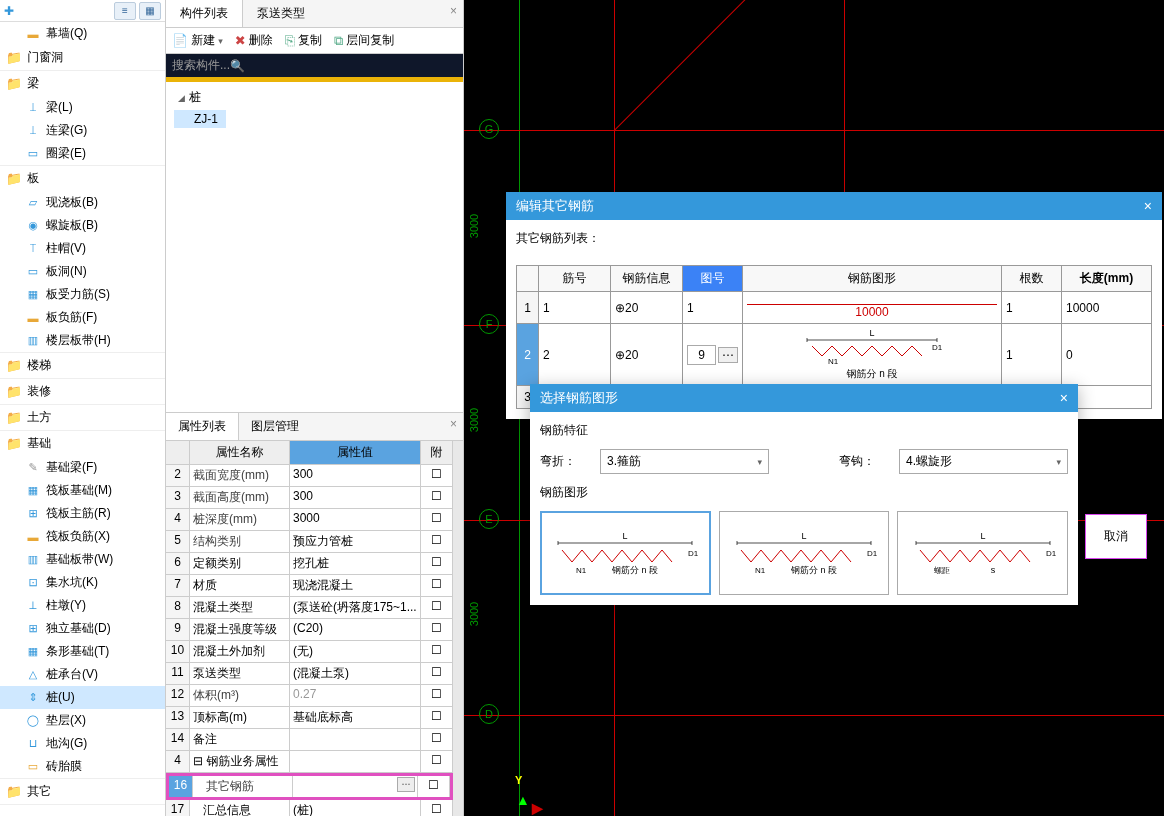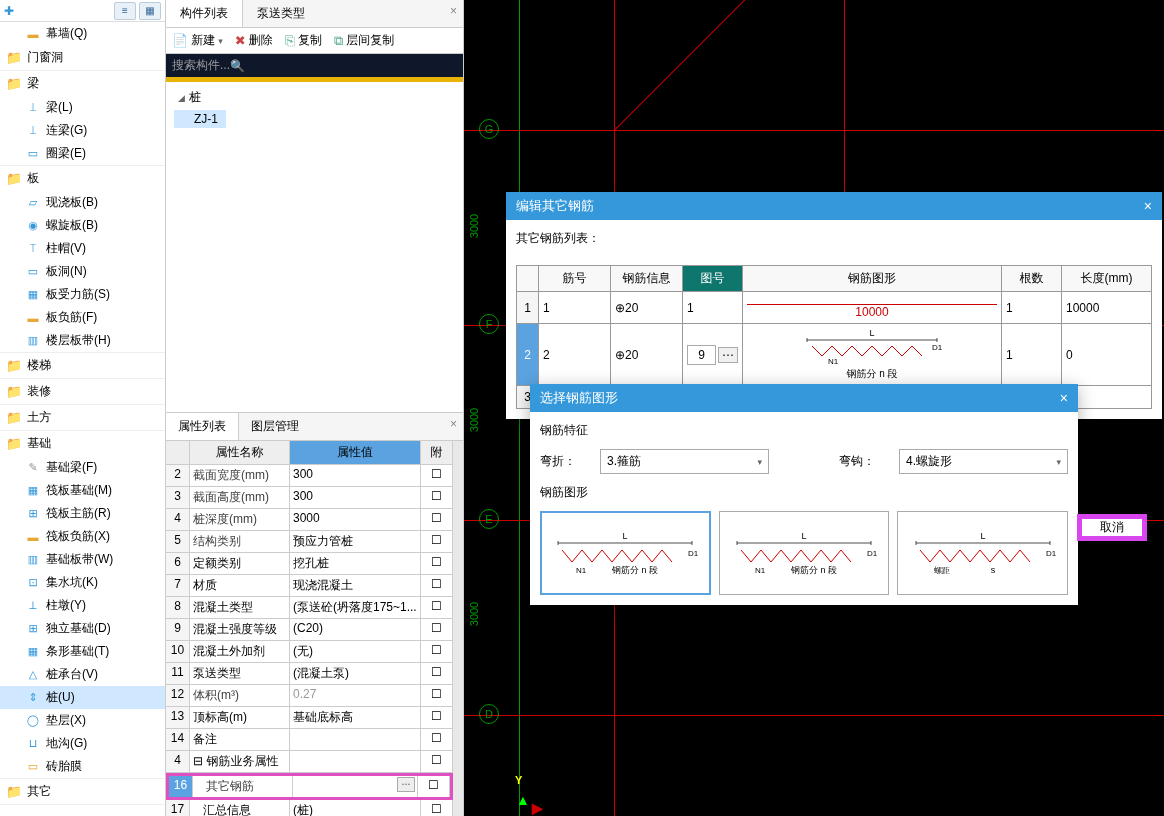--- a/index.html
+++ b/index.html
@@ -61,37 +61,37 @@
 
 .dialog { position: absolute; background: #fff; box-shadow: 0 4px 16px rgba(0,0,0,0.3); }
 .dlg-title { background: #3498db; color: #fff; padding: 5px 10px; display: flex; justify-content: space-between; align-items: center; font-size: 13px; }
 .dlg-close { cursor: pointer; font-size: 14px; color: #fff; }
 .dlg-body { padding: 10px; }
 
 .rebar-dialog { left: 506px; top: 192px; width: 656px; }
 .rebar-table { width: 100%; border-collapse: collapse; margin-top: 18px; }
 .rebar-table th, .rebar-table td { border: 1px solid #999; padding: 4px; text-align: center; font-size: 12px; }
 .rebar-table th { background: #f8f8f8; font-weight: normal; }
-.rebar-table th.sel { background: #0f766e; color: #fff; }
+.rebar-table th.sel { background: #3b82f6; color: #fff; }
 .rebar-table td.row-num { background: #f5f5f5; width: 22px; }
 .rebar-table td.row-num.sel { background: #5aa3e0; color: #fff; }
 .rebar-shape-cell { position: relative; height: 40px; }
 .rebar-red-line { color: #cc0000; border-top: 1px solid #cc0000; margin-top: 8px; }
 .input-cell { display: flex; align-items: center; gap: 2px; }
 .input-box { border: 1px solid #aaa; padding: 2px 4px; flex: 1; }
 .input-btn { border: 1px solid #aaa; padding: 0 3px; cursor: pointer; background: #f0f0f0; }
 
 .shape-dialog { left: 530px; top: 384px; width: 548px; }
 .shape-row { display: flex; gap: 20px; margin: 10px 0; align-items: center; }
 .shape-label { width: 40px; }
 .shape-select { flex: 1; border: 1px solid #aaa; padding: 3px 6px; display: flex; justify-content: space-between; align-items: center; cursor: pointer; }
 .shape-gallery { display: flex; gap: 8px; margin-top: 10px; }
 .shape-item { border: 1px solid #aaa; padding: 8px; width: 175px; height: 84px; display: flex; flex-direction: column; align-items: center; justify-content: center; cursor: pointer; }
 .shape-item.selected { border: 2px solid #5aa3e0; }
-.cancel-btn { position: absolute; right: -69px; top: 130px; padding: 0 18px; border: 5px solid #d946ef; background: #fff; cursor: pointer; }
+.cancel-btn { position: absolute; right: -69px; top: 130px; padding: 13px 18px; border: 1px solid #d946ef; background: #fff; cursor: pointer; }
 
 .zigzag-svg { width: 140px; height: 36px; }
 .arrow-down { font-size: 9px; color: #666; }
 </style>
 </head>
 <body>
 
 <div class="app">
 
   <div class="left-nav">
@@ -446,21 +446,21 @@
     <div>其它钢筋列表：</div>
     <table class="rebar-table">
       <tbody>
           <tr>
         <th style="width:22px;"></th>
         <th style="width:72px;">筋号</th>
         <th style="width:72px;">钢筋信息</th>
         <th class="sel" style="width:60px;">图号</th>
         <th>钢筋图形</th>
         <th style="width:60px;">根数</th>
-        <th style="width:90px;">长度(mm)</th>
+        <th style="width:90px;font-weight:bold;">长度(mm)</th>
       </tr>
       <tr>
         <td class="row-num">1</td>
         <td style="text-align:left;">1</td>
         <td style="text-align:left;">⊕20</td>
         <td style="text-align:left;">1</td>
         <td>
               <div class="rebar-red-line"><span style="color:#cc0000;">10000</span></div>
             </td>
         <td style="text-align:left;">1</td>

